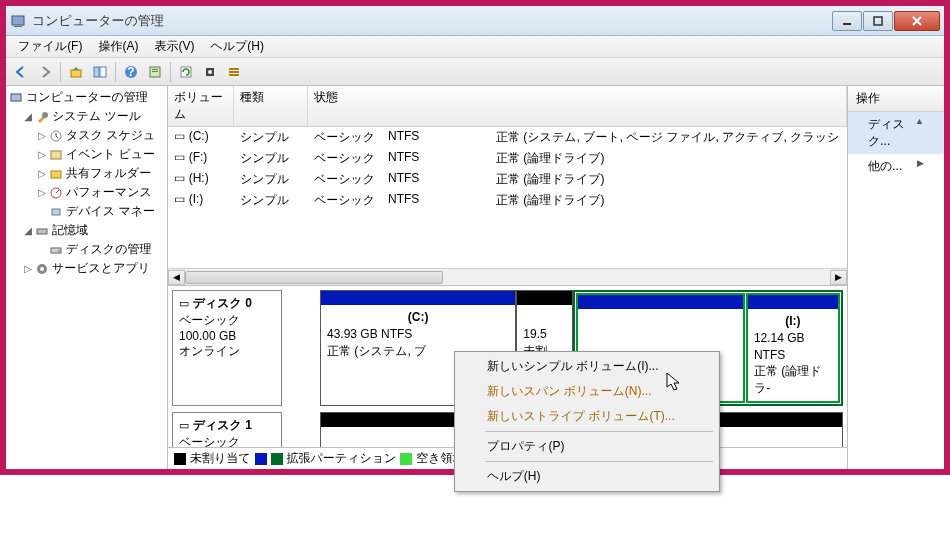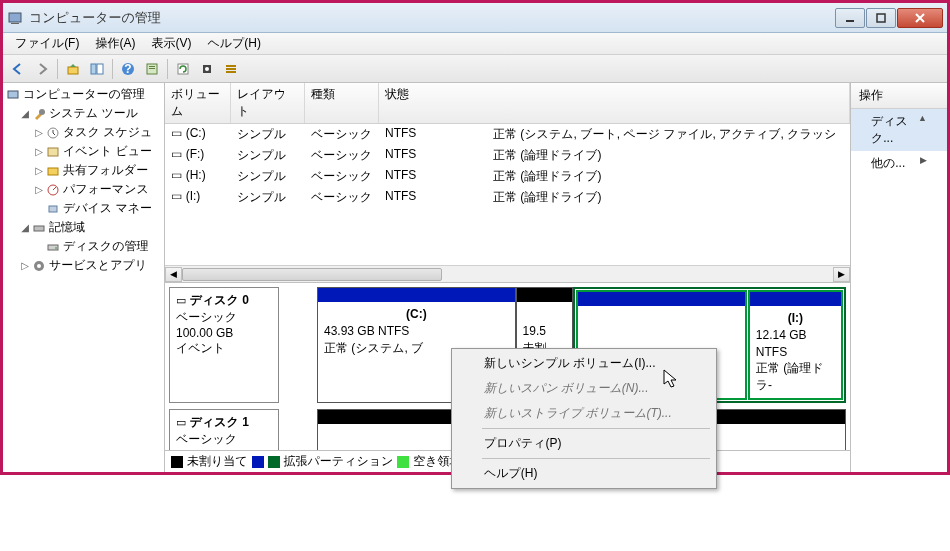--- a/index.html
+++ b/index.html
@@ -1,18 +1,18 @@
 <!DOCTYPE html>
 <html><head>
 <meta charset="utf-8">
 <style>
 * { box-sizing: border-box; margin: 0; padding: 0; font-family: "Meiryo UI", "MS UI Gothic", sans-serif; font-size: 12px; }
 body { background: #fff; width: 950px; height: 551px; overflow: hidden; }
 
-.window { width: 950px; height: 475px; border: 3px solid #be185d; background: #fff; position: relative; display: flex; flex-direction: column; }
+.window { width: 950px; height: 475px; border: 6px solid #be185d; background: #fff; position: relative; display: flex; flex-direction: column; }
 .titlebar { height: 30px; background: linear-gradient(#e8f0f8, #d5e3f1); display: flex; align-items: center; padding: 0 4px; border-bottom: 1px solid #a0b8d0; }
 .titlebar-icon { width: 16px; height: 16px; margin-right: 6px; display: inline-flex; align-items: center; justify-content: center; }
 .titlebar-title { flex: 1; color: #333; font-size: 13px; }
 .win-buttons { display: flex; gap: 1px; }
 .win-btn { width: 30px; height: 20px; border: 1px solid #7a93ab; background: linear-gradient(#e6eef6, #d0dce8); display: flex; align-items: center; justify-content: center; border-radius: 2px; }
 .win-btn.close { background: linear-gradient(#e58a7a, #c54a35); border-color: #a03020; color: #fff; width: 46px; }
 
 .menubar { height: 22px; background: linear-gradient(#f8f8f8, #ececec); display: flex; align-items: center; padding: 0 4px; border-bottom: 1px solid #d0d0d0; }
 .menu-item { padding: 2px 8px; cursor: default; }
 
@@ -59,21 +59,21 @@
 .legend-swatch { width: 12px; height: 12px; display: inline-block; }
 
 .actions-panel { width: 96px; background: #fff; }
 .actions-header { padding: 4px 8px; background: linear-gradient(#fdfdfd,#ececec); border-bottom: 1px solid #d0d0d0; font-size: 12px; }
 .action-item { padding: 4px 20px; display: flex; justify-content: space-between; }
 .action-item.selected { background: #d9e7f7; }
 .action-arrow { color: #555; font-size: 9px; }
 
 .context-menu { position: absolute; background: #f0f0f0; border: 1px solid #979797; box-shadow: 2px 2px 4px rgba(0,0,0,0.3); padding: 2px; z-index: 100; width: 266px; left: 448px; top: 345px; }
 .ctx-item { padding: 4px 24px 4px 30px; }
-.ctx-item.disabled { color: #737373; font-style: italic; }
+.ctx-item.disabled { color: #a16207; }
 .ctx-sep { height: 1px; background: #c0c0c0; margin: 2px 4px 2px 28px; }
 
 .cursor { position: absolute; left: 660px; top: 366px; z-index: 200; pointer-events: none; }
 
 svg { display: block; }
 </style>
 </head>
 <body>
 
 <div class="window">
@@ -274,21 +274,20 @@
             </span>
             <span>サービスとアプリ</span>
           </div>
       </div>
     </div>
 
     <div class="center-panel">
       <div class="volume-list">
         <div class="list-header">
           <div class="list-header-cell col-vol">ボリューム</div>
-          <div class="list-header-cell col-layout">レイアウト</div>
           <div class="list-header-cell col-type">種類</div>
           <div class="list-header-cell col-status">状態</div>
         </div>
         <div class="list-body">
           <div class="list-row">
             <div class="list-cell col-vol"><span>▭</span> <span>(C:)</span></div>
             <div class="list-cell col-layout">シンプル</div>
             <div class="list-cell col-type">ベーシック</div>
             <div class="list-cell col-fs">NTFS</div>
             <div class="list-cell col-status">正常 (システム, ブート, ページ ファイル, アクティブ, クラッシ</div>
@@ -323,21 +322,21 @@
           <div class="scroll-arrow">▶</div>
         </div>
       </div>
 
       <div class="disk-view">
         <div class="disk-row">
           <div class="disk-label">
             <div><span class="disk-icon">▭</span> <span class="disk-name">ディスク 0</span></div>
             <div>ベーシック</div>
             <div>100.00 GB</div>
-            <div>イベント</div>
+            <div>オンライン</div>
           </div>
           <div class="disk-parts">
             <div class="part" style="flex:2.5">
               <div class="part-header primary"></div>
               <div class="part-body">
                 <div style="text-align:center;font-weight:bold">(C:)</div>
                 <div>43.93 GB NTFS</div>
                 <div>正常 (システム, ブ</div>
               </div>
             </div>

